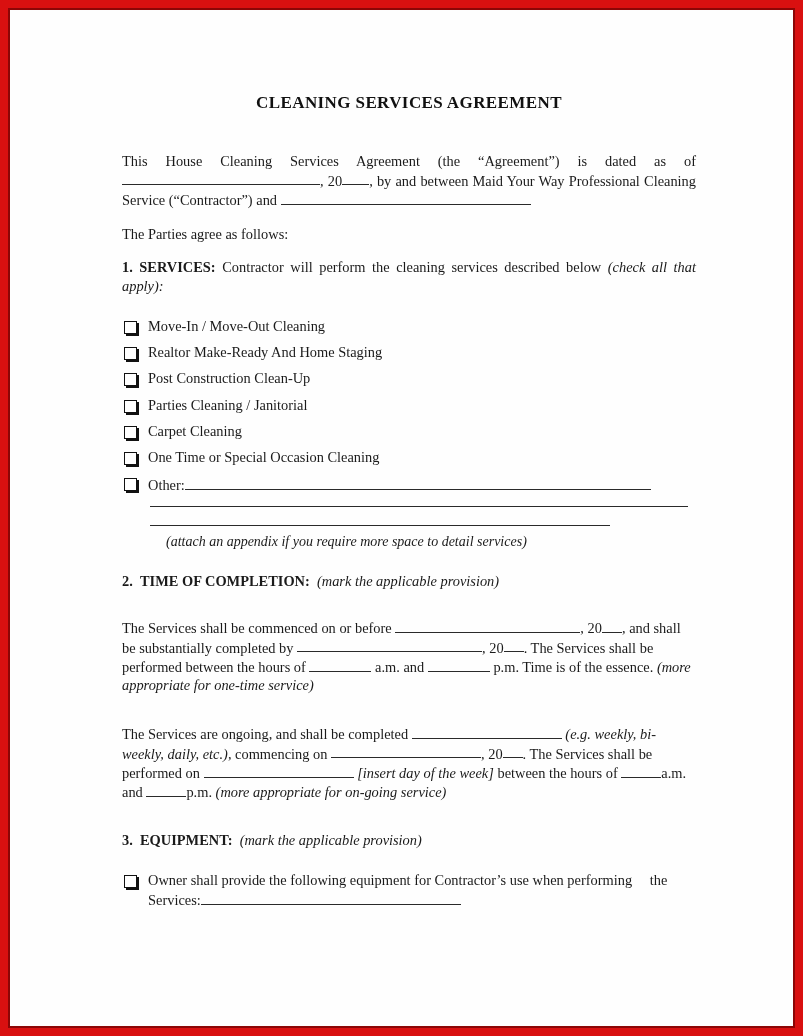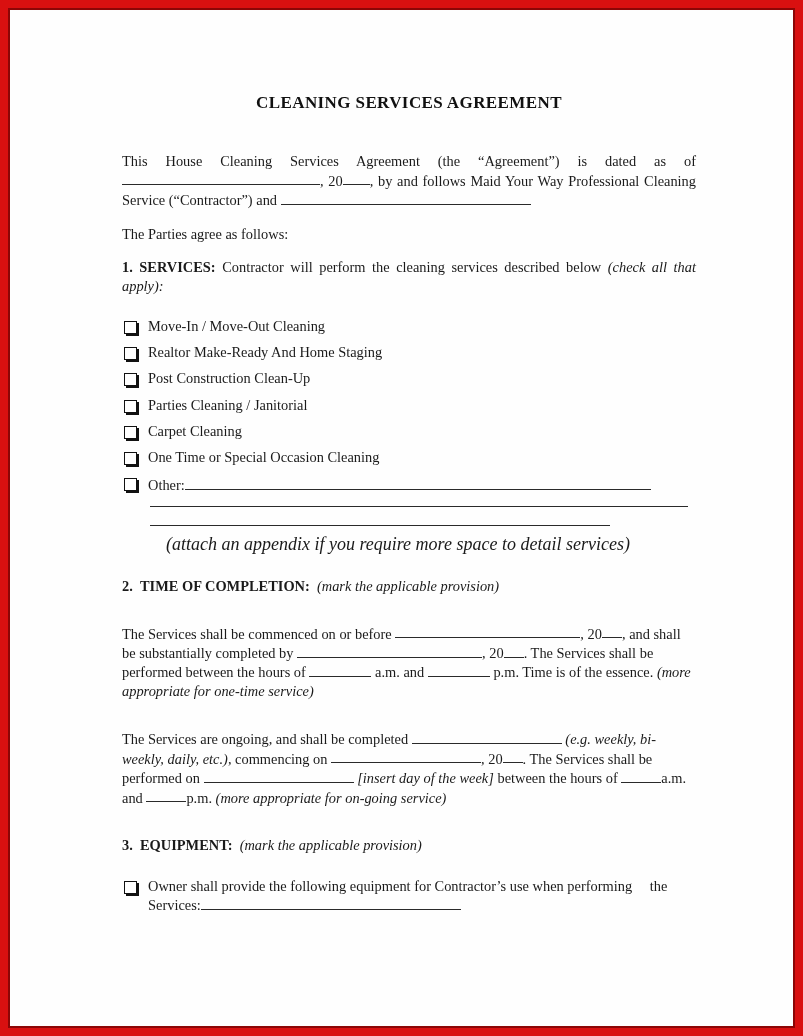--- a/index.html
+++ b/index.html
@@ -120,21 +120,21 @@
   .rule-line {
     border-bottom: 1px solid #2a2a2a;
     height: 0;
   }
   .rule-a { margin: 12px 0 0 28px; width: 538px; }
   .rule-b { margin: 18px 0 0 28px; width: 460px; }
 
   .appendix-note {
     margin: 7px 0 0 44px;
     font-style: italic;
-    font-size: 18px;
+    font-size: 14px;
   }
 
   
   .equip-block {
     margin-top: 22px;
     position: relative;
     padding-left: 26px;
   }
   .equip-block .cbox { top: 4px; }
   .equip-line2 { margin-left: 14px; }
@@ -147,21 +147,21 @@
 
 <div class="page-frame">
   <div class="frame-inner">
     <div class="sheet">
       <div class="content">
 
         <h1 class="doc-title">CLEANING SERVICES AGREEMENT</h1>
 
         <p class="para">
           <span>This House Cleaning Services Agreement (the “Agreement”) is dated as of</span>
-          <span class="ul ul-xxl"></span><span>, 20</span><span class="ul ul-yr"></span><span>, by and follows Maid Your Way Professional</span>
+          <span class="ul ul-xxl"></span><span>, 20</span><span class="ul ul-yr"></span><span>, by and between Maid Your Way Professional</span>
           <span>Cleaning Service (“Contractor”) and</span>
           <span class="ul" style="width:250px"></span><br>
         </p>
 
         <p class="para nojust">The Parties agree as follows:</p>
 
         <p class="sec-head">
           <span class="sec-num">1.</span>
           <span class="bd">SERVICES:</span>
           <span>Contractor will perform the cleaning services described below</span>

